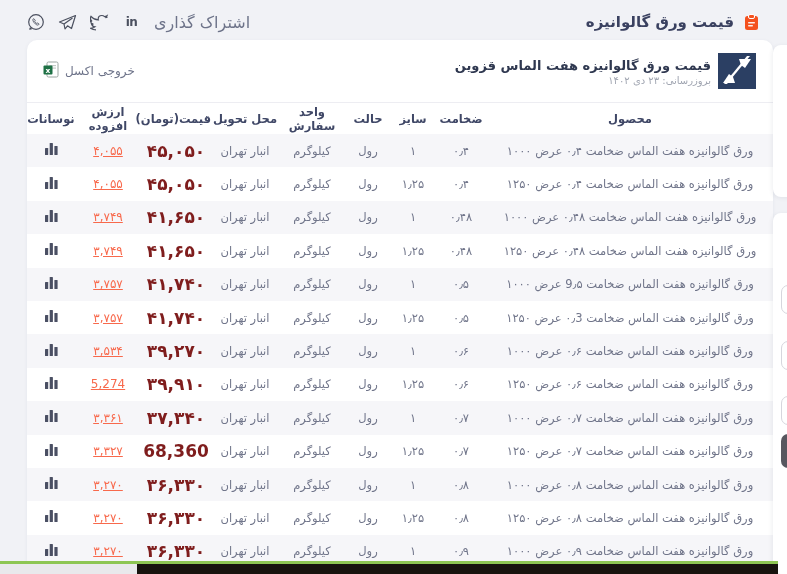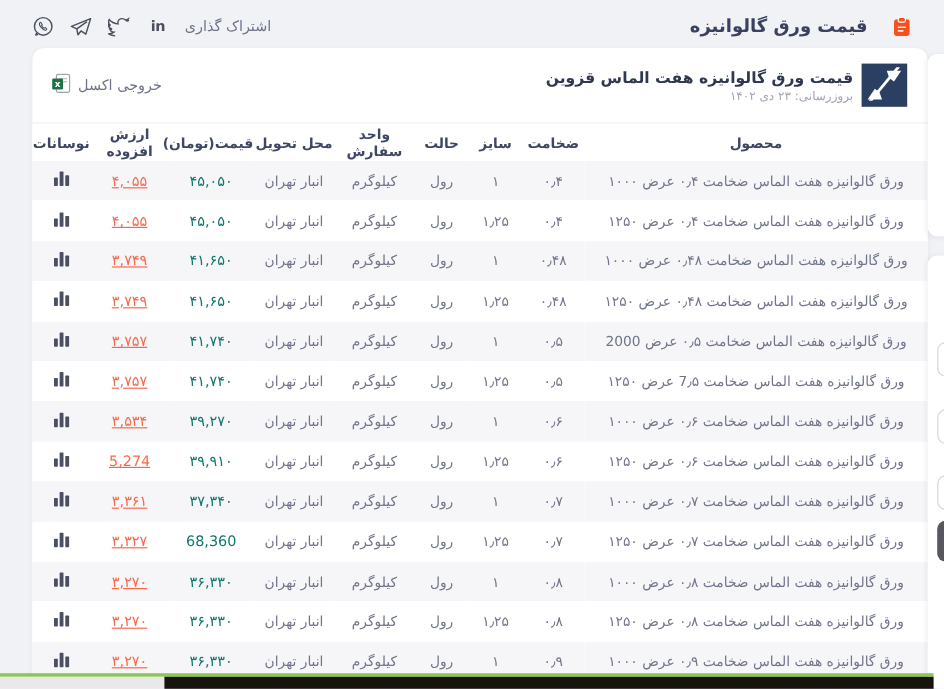--- a/index.html
+++ b/index.html
@@ -10,24 +10,24 @@
     font-family:"DejaVu Sans", sans-serif;
     direction:rtl;
     overflow:hidden;
   }
 
   
   .topbar {
     position:absolute; top:6px; right:26px; left:26px; height:32px;
     display:flex; align-items:center; justify-content:space-between;
   }
-  .title-group { display:flex; align-items:center; gap:19px; }
+  .title-group { display:flex; align-items:center; gap:8px; }
   .page-title { font-size:15px; font-weight:bold; color:#3a4160; }
   .share-group { display:flex; align-items:center; gap:13px; }
-  .share-label { font-size:12px; color:#6d7389; }
+  .share-label { font-size:16px; color:#6d7389; }
   .share-icon { width:19px; height:19px; display:flex; align-items:center; justify-content:center; cursor:pointer; }
   .linkedin-text { font-size:12px; font-weight:bold; color:#4b505f; letter-spacing:-0.5px; }
 
   
   .main-card {
     position:absolute; top:40px; right:14px; width:746px; height:534px;
     background:#ffffff; border-radius:10px 10px 0 0;
     box-shadow:0 1px 4px rgba(40,50,80,0.06);
   }
   .card-header {
@@ -50,21 +50,21 @@
     height:31px; font-size:11.5px; font-weight:bold; color:#3f4766;
     text-align:center; background:#ffffff; vertical-align:middle;
   }
   tbody td {
     height:33.4px; font-size:11.5px; color:#70758a;
     text-align:center; vertical-align:middle;
     overflow:hidden; white-space:nowrap;
   }
   tbody tr:nth-child(odd) { background:#f6f6f9; }
   tbody tr:nth-child(even) { background:#ffffff; }
-  td.price { font-weight:normal; color:#0f766e; font-size:12px; }
+  td.price { font-weight:bold; color:#7f1d1d; font-size:17px; }
   td.vat { color:#f8694c; font-size:12px;text-decoration:underline; }
   td.chart { cursor:pointer; }
 
   
   .bottom-green { position:absolute; left:0; bottom:10px; width:778px; height:3px; background:#8dc653; z-index:6; }
   .bottom-dark  { position:absolute; left:137px; bottom:0; width:641px; height:10px; background:#17130e; z-index:6; }
   .bottom-light { position:absolute; left:0; bottom:0; width:137px; height:10px; background:#e9e9ec; z-index:6; }
 
   
   .side-card {
@@ -253,40 +253,40 @@
       <span>
         <svg width="15" height="14" viewBox="0 0 15 14">
           <rect x="1" y="6" width="3.2" height="7" rx="0.6" fill="#4a4f63"></rect>
           <rect x="5.7" y="1" width="3.2" height="12" rx="0.6" fill="#4a4f63"></rect>
           <rect x="10.4" y="4" width="3.2" height="9" rx="0.6" fill="#4a4f63"></rect>
         </svg>
       </span>
     </td>
   </tr>
         <tr>
-    <td>ورق گالوانیزه هفت الماس ضخامت ۰٫۵ عرض 2000</td>
+    <td>ورق گالوانیزه هفت الماس ضخامت 9٫۵ عرض ۱۰۰۰</td>
     <td>۰٫۵</td>
     <td>۱</td>
     <td>رول</td>
     <td>کیلوگرم</td>
     <td>انبار تهران</td>
     <td class="price">۴۱,۷۴۰</td>
     <td class="vat">۳,۷۵۷</td>
     <td class="chart">
       <span>
         <svg width="15" height="14" viewBox="0 0 15 14">
           <rect x="1" y="6" width="3.2" height="7" rx="0.6" fill="#4a4f63"></rect>
           <rect x="5.7" y="1" width="3.2" height="12" rx="0.6" fill="#4a4f63"></rect>
           <rect x="10.4" y="4" width="3.2" height="9" rx="0.6" fill="#4a4f63"></rect>
         </svg>
       </span>
     </td>
   </tr>
         <tr>
-    <td>ورق گالوانیزه هفت الماس ضخامت 7٫۵ عرض ۱۲۵۰</td>
+    <td>ورق گالوانیزه هفت الماس ضخامت ۰٫3 عرض ۱۲۵۰</td>
     <td>۰٫۵</td>
     <td>۱٫۲۵</td>
     <td>رول</td>
     <td>کیلوگرم</td>
     <td>انبار تهران</td>
     <td class="price">۴۱,۷۴۰</td>
     <td class="vat">۳,۷۵۷</td>
     <td class="chart">
       <span>
         <svg width="15" height="14" viewBox="0 0 15 14">

